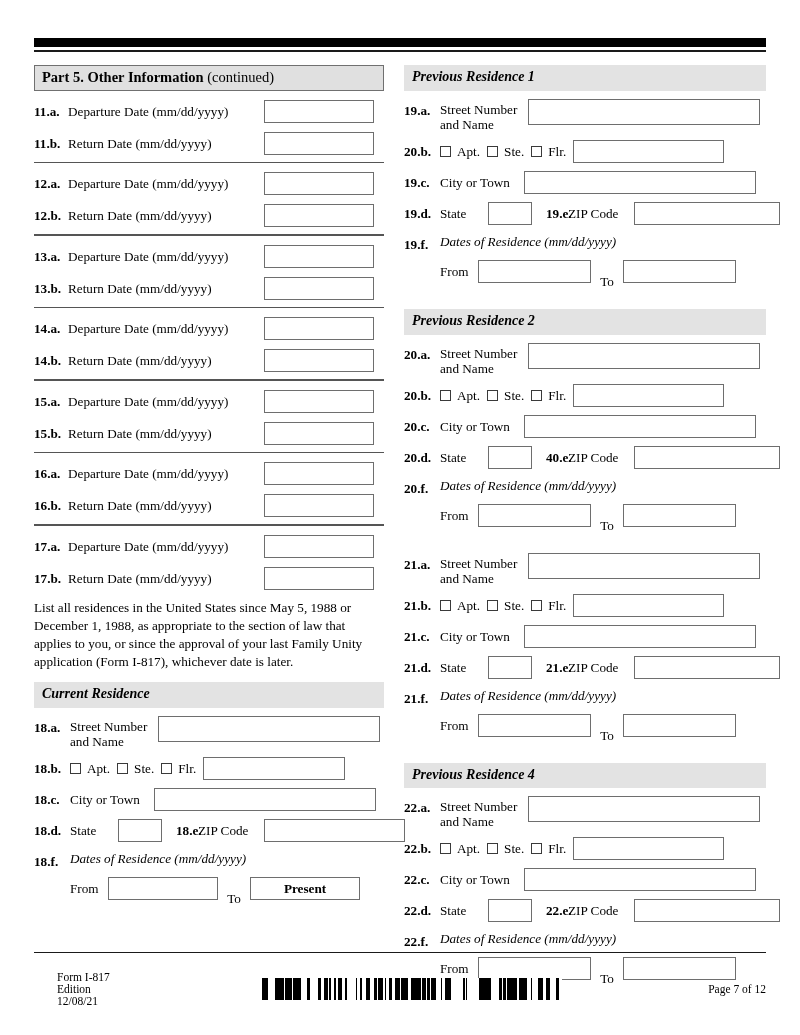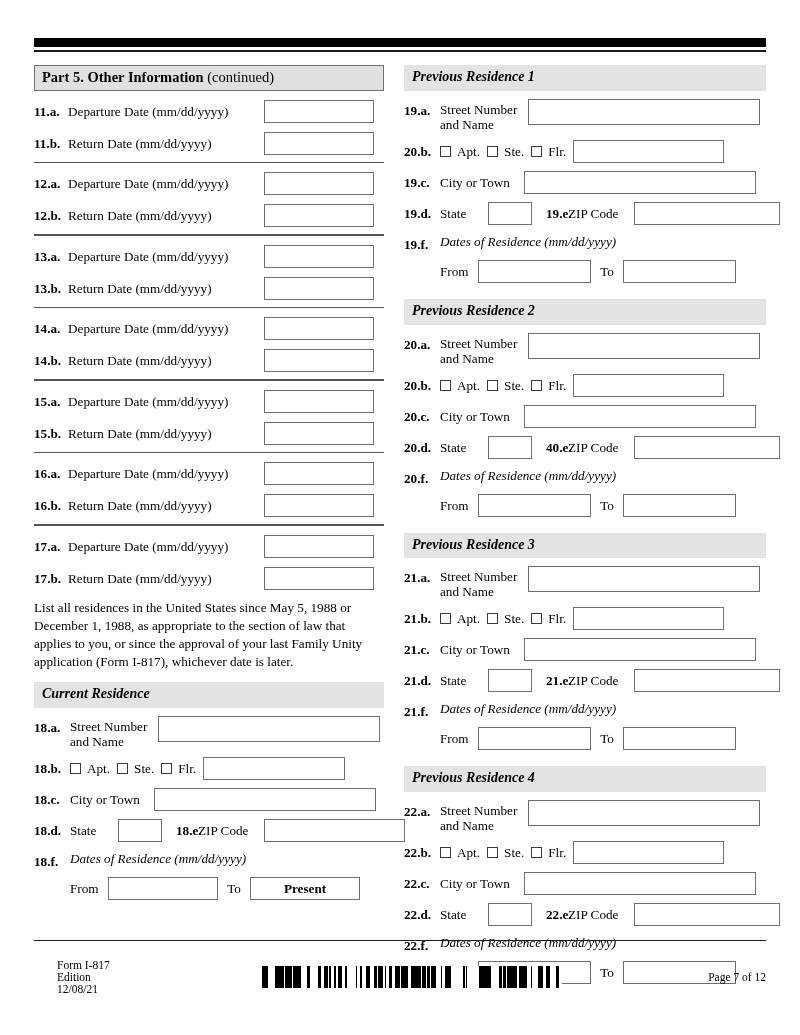--- a/index.html
+++ b/index.html
@@ -157,21 +157,21 @@
     align-items: flex-start;
     margin-top: 4px;
     padding-left: 36px;
   }
   .fromto-row .ft-lbl {
     font-size: 13.2px;
     line-height: 23px;
     flex: none;
   }
   .from-lbl { width: 38px; }
-  .to-lbl   { width: 32px; text-align: center; padding: 0 6px; }
+  .to-lbl   { width: 32px; text-align: center; padding: 0 6px; margin-top: 10px; }
   .from-box-l { width: 110px; }
   .from-box-r { width: 113px; }
   .to-box-r   { width: 113px; }
 
   .present-box {
     width: 110px;
     height: 23px;
     border: 1.5px solid #6e6e6e;
     font-size: 13.2px;
     font-weight: bold;
@@ -181,21 +181,21 @@
   }
 
   .mt12 { margin-top: 12px; }
   .mt16 { margin-top: 16px; }
 
   
   .footer-wrap {
     position: absolute;
     left: 34px;
     right: 34px;
-    bottom: 28px;
+    bottom: 16px;
   }
   .footer-rule {
     height: 1.5px;
     background: #1a1a1a;
     margin-bottom: 6px;
   }
   .footer {
     display: flex;
     align-items: center;
     justify-content: space-between;
@@ -453,21 +453,20 @@
               <span class="dates-lbl">Dates of Residence (mm/dd/yyyy)</span>
             </div>
             <div class="fromto-row">
               <span class="ft-lbl from-lbl">From</span>
               <span class="box from-box-r"></span>
               <span class="ft-lbl to-lbl">To</span>
               <span class="box to-box-r"></span>
             </div>
           </div>
           <div class="res-block mt16">
-            <div class="sub-header">Previous Residence 3</div>
             <div class="res-row">
               <span class="num">21.a.</span>
               <span class="lbl-2 street-lbl"><span>Street Number</span><br><span>and Name</span></span>
               <span class="box street-box-r"></span>
             </div>
             <div class="res-row">
               <span class="num">21.b.</span>
               <span class="chk"></span>
               <span class="chk-lbl">Apt.</span>
               <span class="chk"></span>

